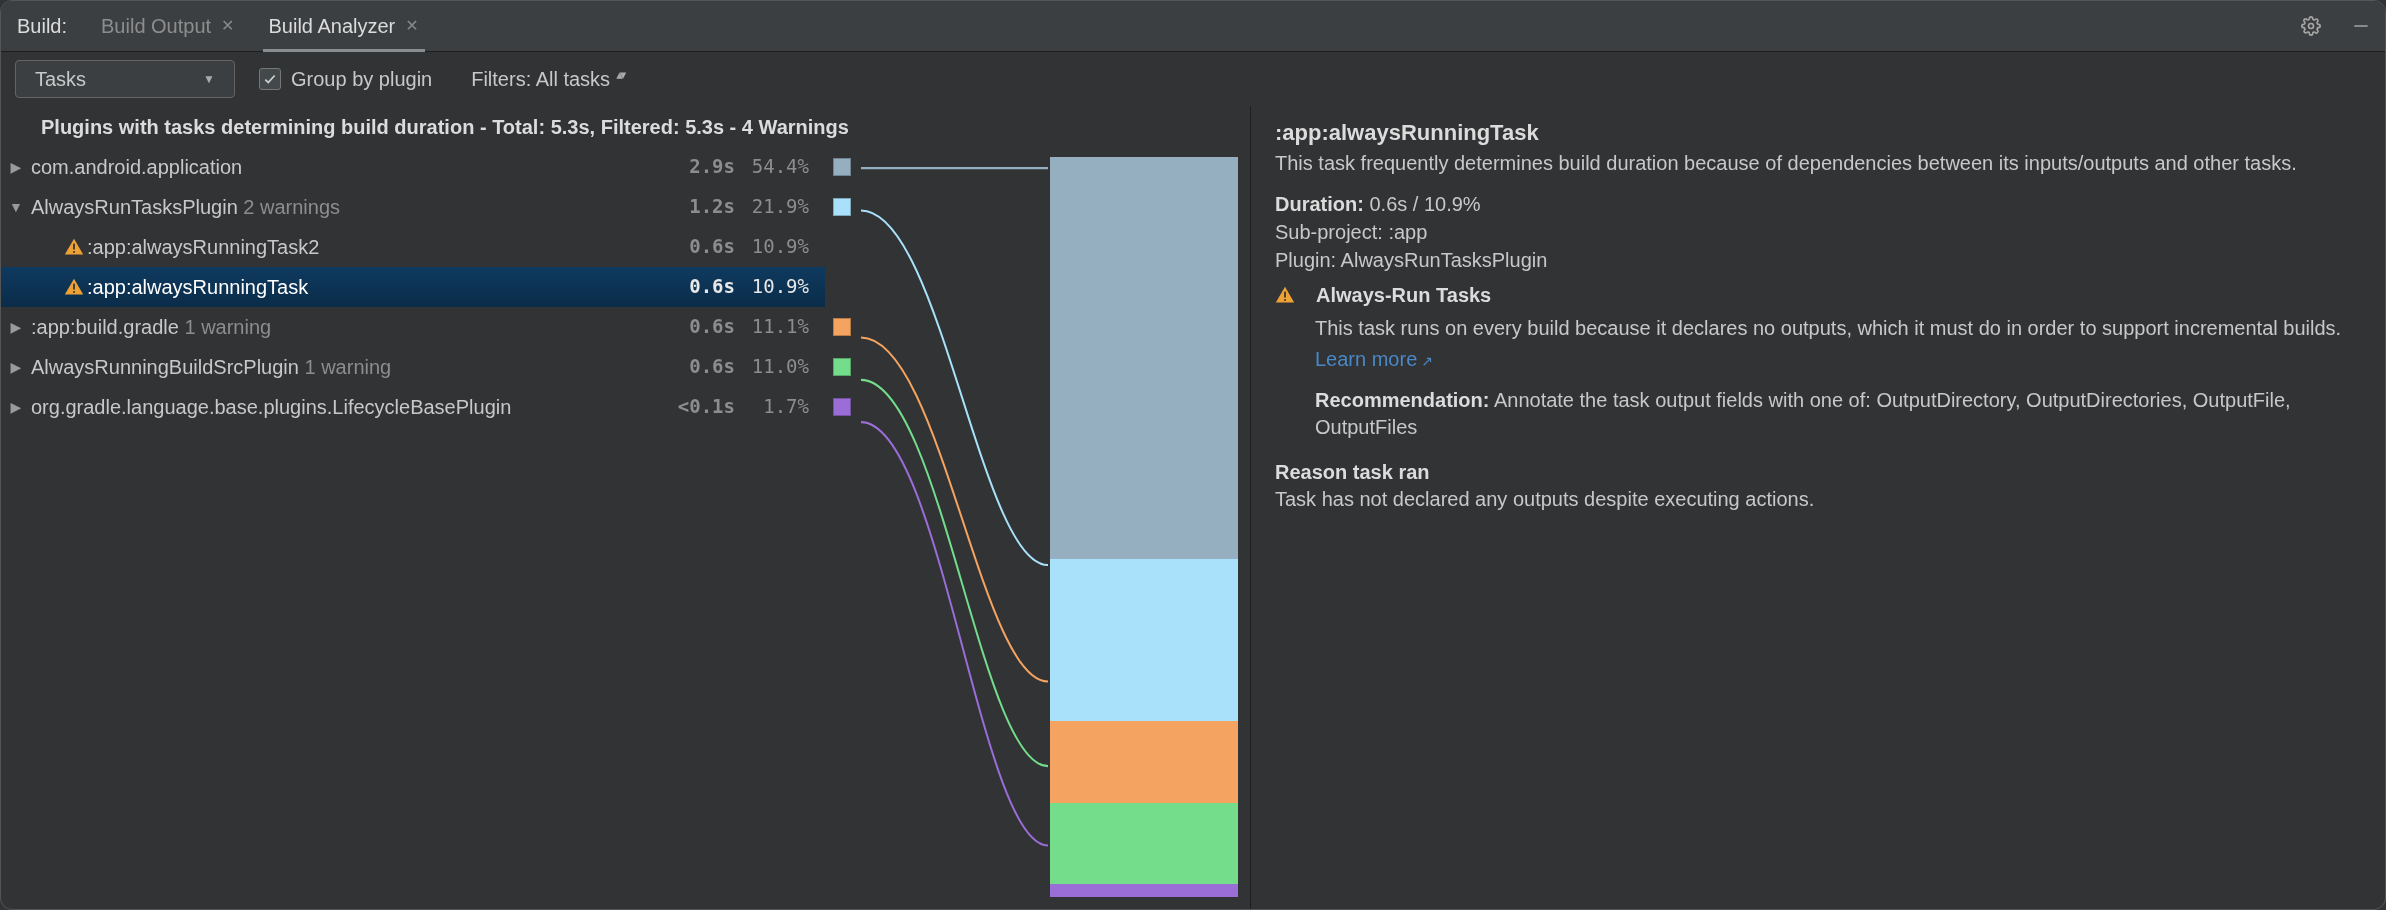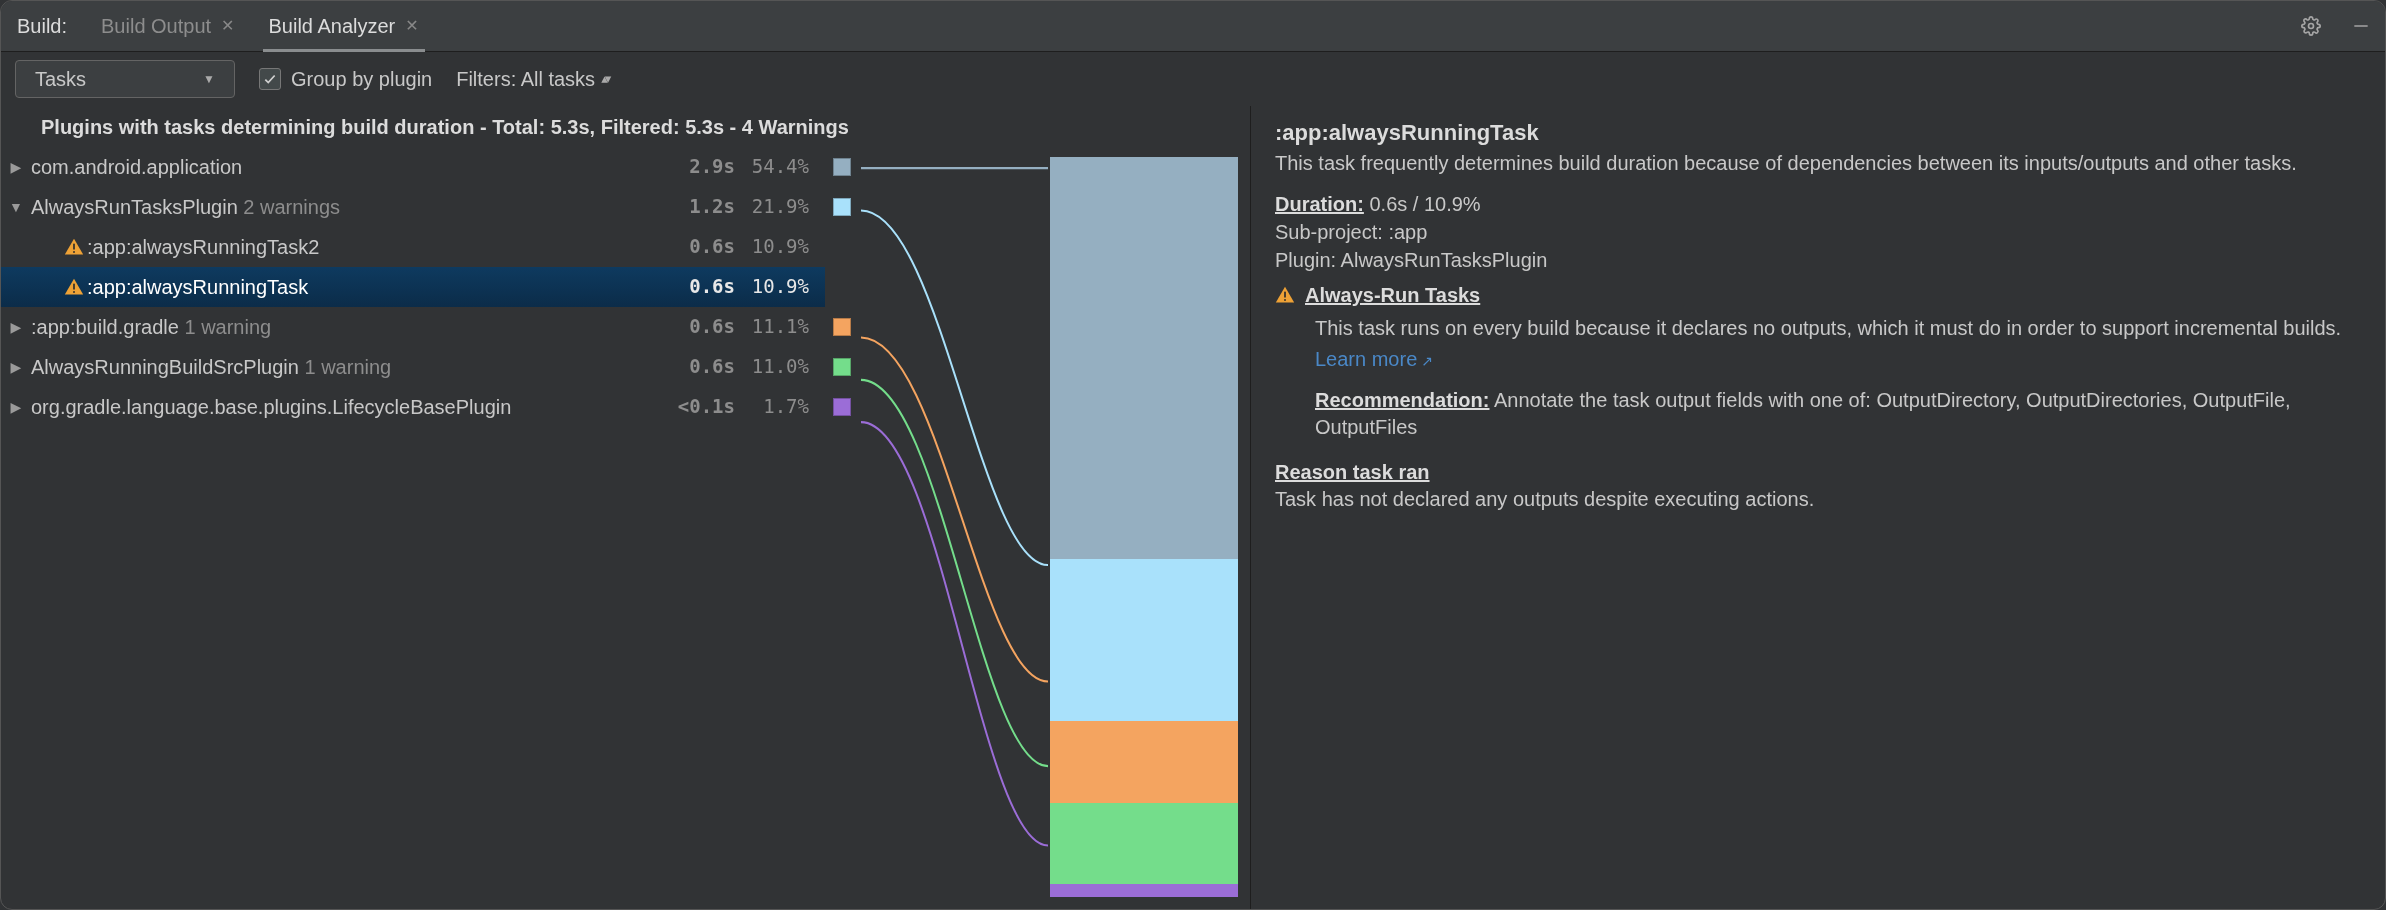--- a/index.html
+++ b/index.html
@@ -44,21 +44,21 @@
   .gear svg,.minimize svg{width:20px;height:20px;}
   .tabstrip-border{height:1px;background:#1e1e1e;}
 
   
   .toolbar{display:flex;align-items:center;height:54px;padding:8px 14px;gap:24px;}
   .combo{display:flex;align-items:center;justify-content:space-between;border:1px solid #646464;border-radius:4px;height:38px;width:220px;padding:0 19px;cursor:pointer;background:var(--bg-lightish);}
   .combo .tri{font-size:12px;color:#aaa;}
   .check{display:flex;align-items:center;gap:10px;}
   .check .box{width:22px;height:22px;border:1px solid #777;border-radius:3px;display:flex;align-items:center;justify-content:center;background:#43494a;}
   .check .mark{width:14px;height:14px;}
-  .filters{display:flex;align-items:center;gap:6px;color:var(--fg);}
+  .filters{display:flex;align-items:flex-start;gap:6px;color:var(--fg);margin-left:15px;}
   .filters .updown{font-size:13px;letter-spacing:-3px;color:#aaa;}
 
   
   .main{flex:1;display:flex;min-height:0;}
   .left{width:1250px;border-right:1px solid #1e1e1e;display:flex;flex-direction:column;min-height:0;}
   .right{flex:1;padding:12px 24px 18px 24px;overflow:auto;}
 
   .hdr{padding:8px 14px 6px 40px;font-weight:700;color:var(--fg-bold);}
 
   
@@ -84,27 +84,27 @@
 
   .stack{width:200px;padding:10px 12px 12px 0;display:flex;flex-direction:column;}
   .seg{width:100%;}
   .seg.b0{background:var(--c0);}
   .seg.b1{background:var(--c1);}
   .seg.b2{background:var(--c2);}
   .seg.b3{background:var(--c3);}
   .seg.b4{background:var(--c4);}
 
   
-  .right b, .right strong{color:var(--fg-bold);text-decoration:underline;}
+  .right b, .right strong{color:var(--fg-bold);}
   .right .title{font-size:22px;font-weight:700;color:var(--fg-bold);margin:0 0 2px 0;}
   .right p{margin:0 0 14px 0;}
   .right .sect{margin-top:18px;}
   .right a{color:var(--link);text-decoration:none;}
   .right .line{margin:1px 0;}
-  .warnrow{display:flex;align-items:center;gap:10px;margin:8px 0 6px 0;}
+  .warnrow{display:flex;align-items:center;gap:21px;margin:8px 0 6px 0;}
   .indentblock{margin-left:40px;}
   .ext{font-size:14px;margin-left:4px;}
 
   .warn-ico{width:20px;height:20px;}
 </style>
 </head>
 <body>
 
 <div class="window">
 

